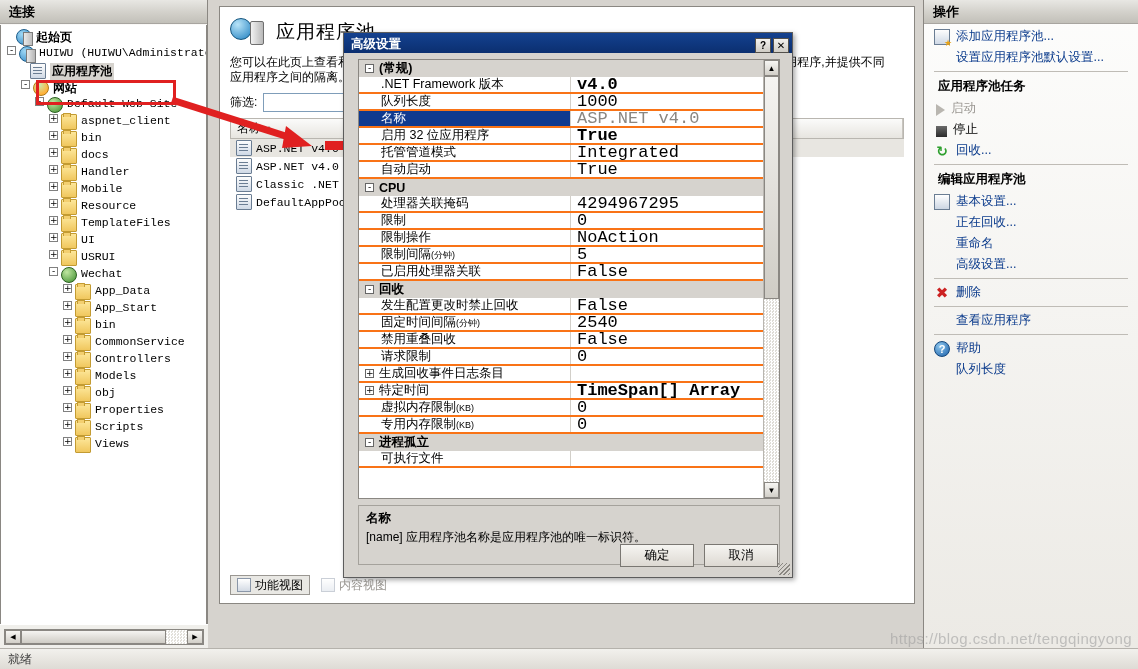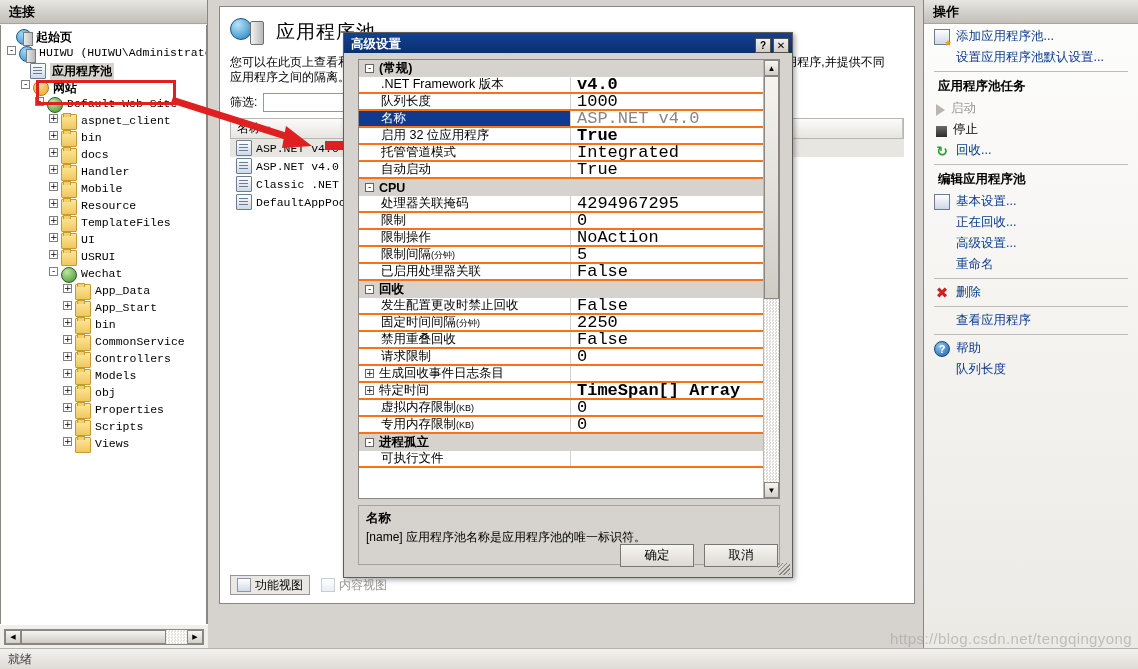--- a/index.html
+++ b/index.html
@@ -421,25 +421,25 @@
       <div class="act">
         <span class="aico aico-basic"></span>
         <span class="txt">基本设置...</span>
       </div>
       <div class="act">
         <span class="aico"></span>
         <span class="txt">正在回收...</span>
       </div>
       <div class="act">
         <span class="aico"></span>
+        <span class="txt">重命名</span>
+      </div>
+      <div class="act">
+        <span class="aico"></span>
         <span class="txt">高级设置...</span>
-      </div>
-      <div class="act">
-        <span class="aico"></span>
-        <span class="txt">重命名</span>
       </div>
       <div class="act-sep"></div>
       <div class="act">
         <span class="aico aico-del">✖</span>
         <span class="txt">删除</span>
       </div>
       <div class="act-sep"></div>
       <div class="act">
         <span class="aico"></span>
         <span class="txt">查看应用程序</span>
@@ -561,21 +561,21 @@
         <div class="pg-row">
           <div class="k">
             <span>发生配置更改时禁止回收</span>
           </div>
           <div class="v">False</div>
         </div>
         <div class="pg-row">
           <div class="k">
             <span>固定时间间隔<span class="pg-sub">(分钟)</span></span>
           </div>
-          <div class="v">2250</div>
+          <div class="v">2540</div>
         </div>
         <div class="pg-row">
           <div class="k">
             <span>禁用重叠回收</span>
           </div>
           <div class="v">False</div>
         </div>
         <div class="pg-row">
           <div class="k">
             <span>请求限制</span>

